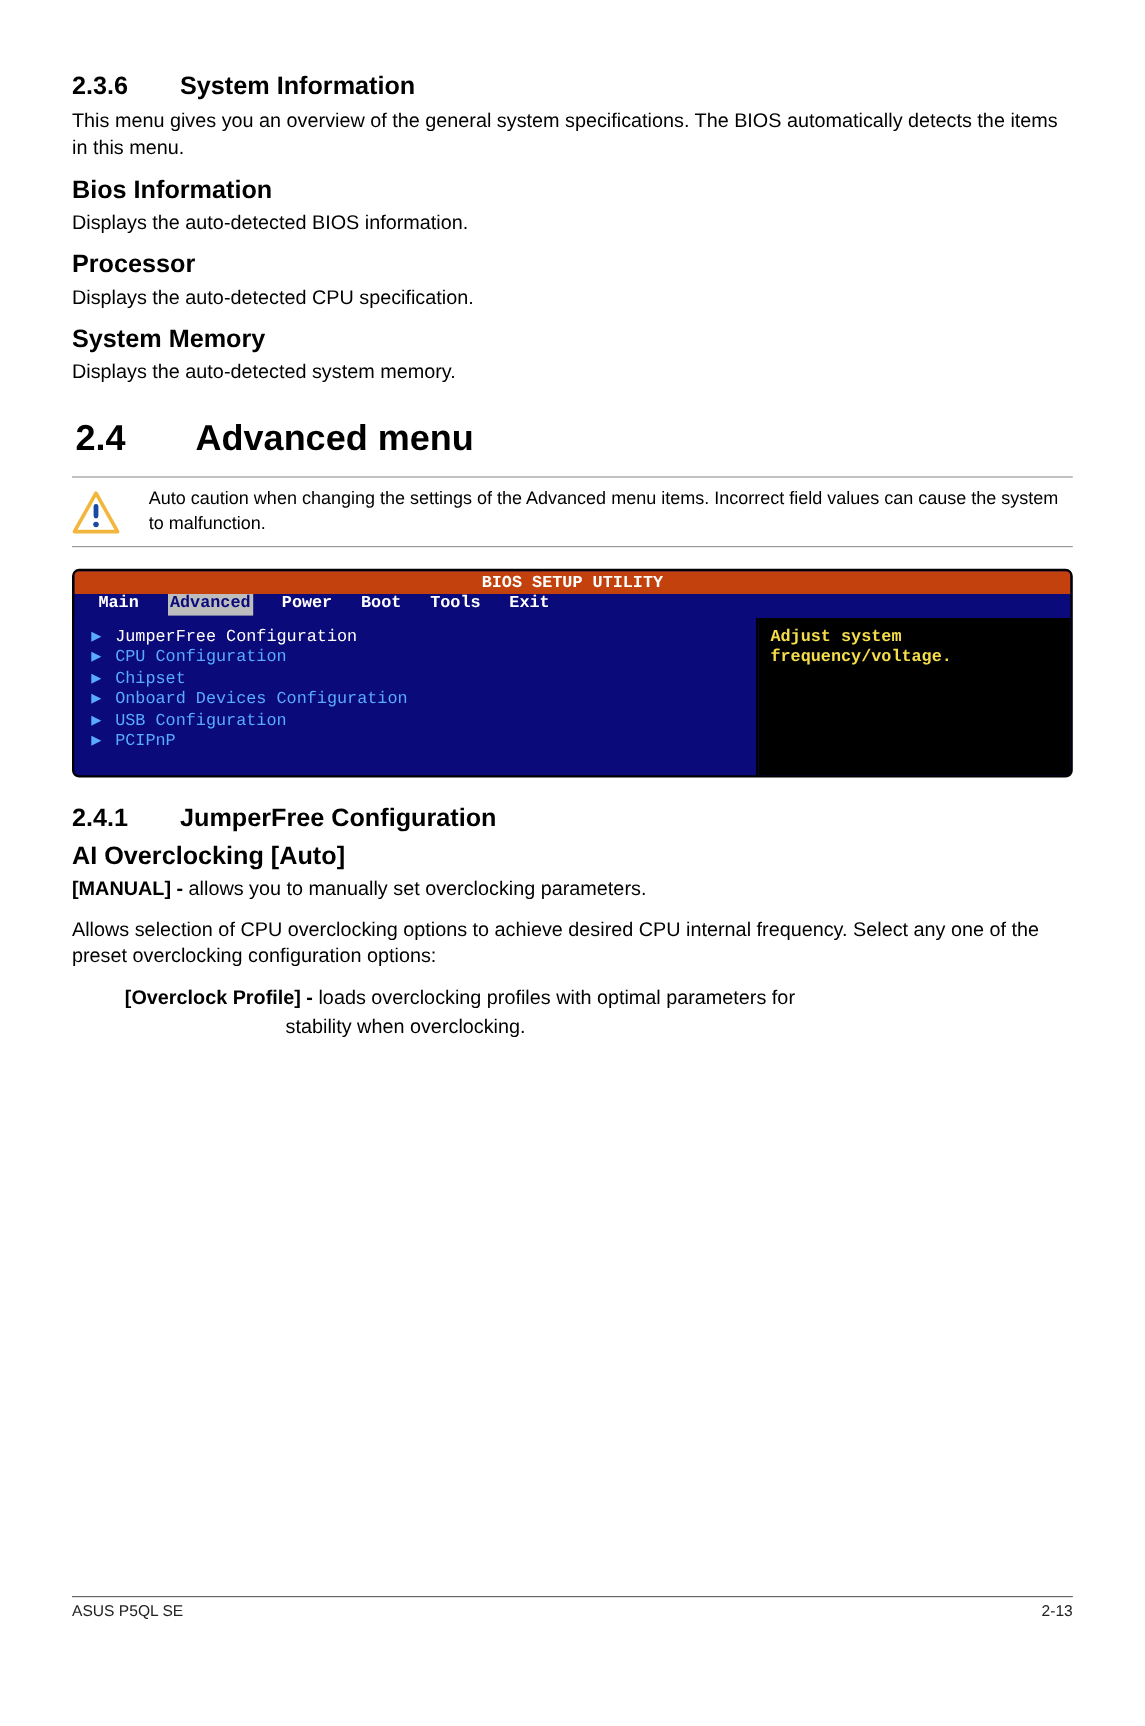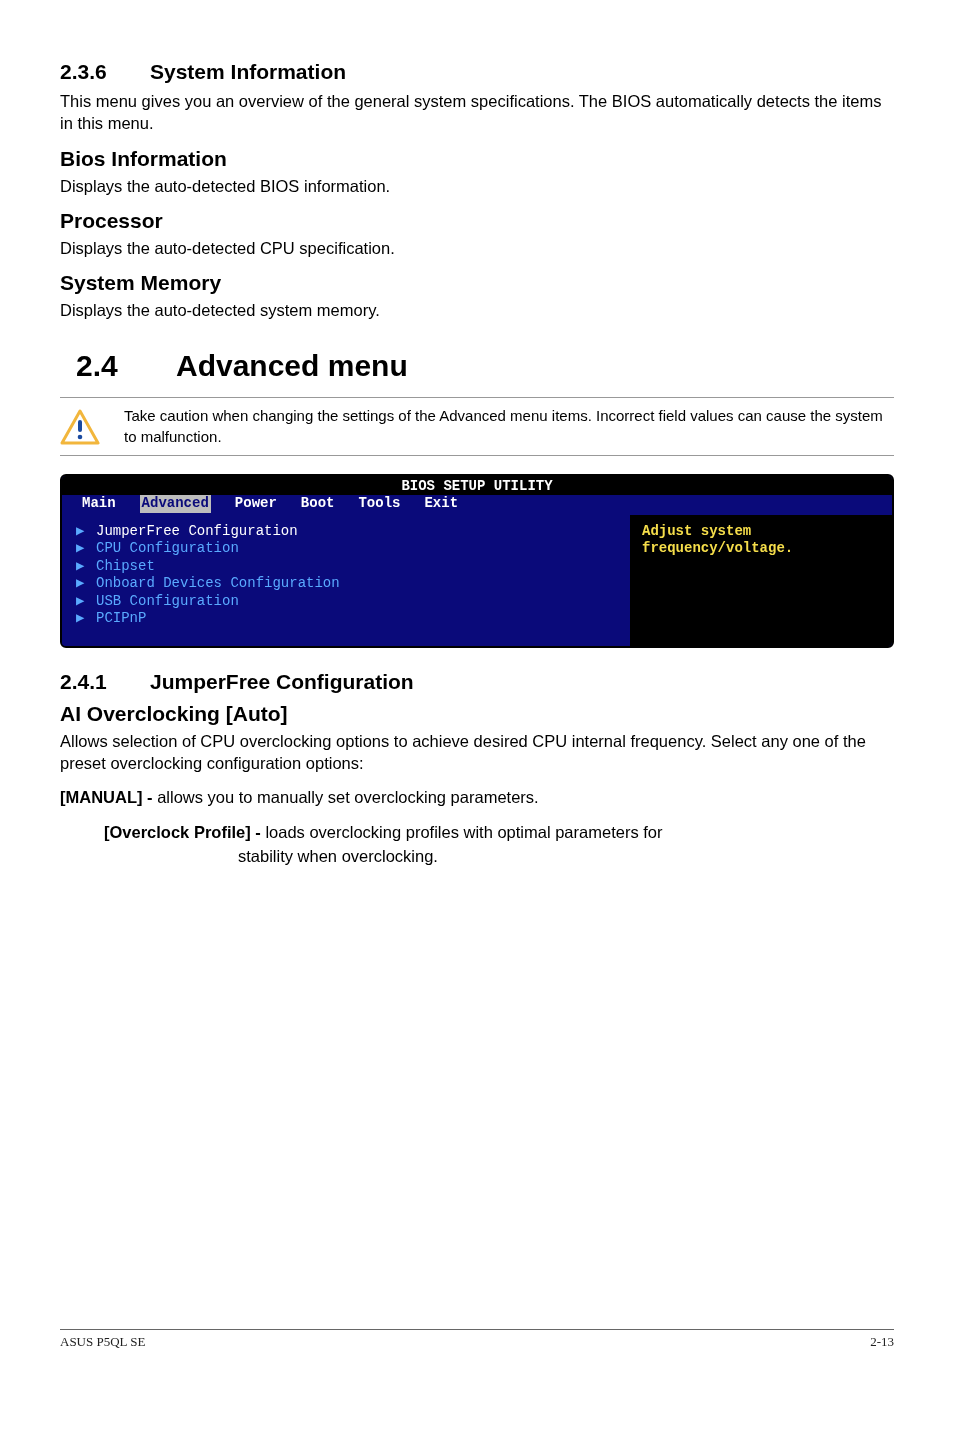--- a/index.html
+++ b/index.html
@@ -18,21 +18,21 @@
   }
   h2.section-num {
     font-size: 21px;
     font-weight: bold;
     margin: 0 0 6px 0;
   }
   h2.section-num .num { display: inline-block; width: 90px; }
   h1.big-section {
     font-size: 30px;
     font-weight: bold;
-    margin: 28px 0 8px 16px;
+    margin: 28px 0 8px 3px;
   }
   h1.big-section .num { display: inline-block; width: 100px; }
   p { font-size: 16.5px; line-height: 1.35; margin: 0 0 12px 0; }
   .sub-h { font-size: 21px; font-weight: bold; margin: 8px 0 4px 0; }
   .note-box {
     border-top: 1px solid #999;
     border-bottom: 1px solid #999;
     margin: 14px 0 18px 0;
     padding: 8px 0;
     display: flex;
@@ -51,21 +51,21 @@
     border-radius: 6px;
     overflow: hidden;
     background: #0a0a7a;
     font-family: "Courier New", monospace;
     font-size: 14px;
     line-height: 1.25;
   }
   .bios-title-row {
     text-align: center;
     color: #fff;
-    background: #000000;
+    background: #c2410c;
     padding: 2px 0 0 0;
     font-weight: bold;
   }
   .bios-tabs {
     display: flex;
     padding: 0 20px 2px 20px;
     color: #fff;
     font-weight: bold;
     gap: 24px;
   }
@@ -101,21 +101,20 @@
   .footer {
     position: absolute;
     bottom: 30px;
     left: 60px; right: 60px;
     border-top: 1px solid #666;
     padding-top: 4px;
     font-size: 13px;
     color: #222;
     display: flex;
     justify-content: space-between;
-    font-family: Liberation Serif, serif;
   }
   .indent { margin-left: 178px; }
 </style>
 </head>
 <body>
 
 <div class="page">
 
   <h2 class="section-num">
     <span class="num">2.3.6</span><span>System Information</span>
@@ -136,21 +135,21 @@
   </h1>
 
   <div class="note-box">
     <div class="warn-icon">
       <svg viewBox="0 0 40 36">
         <polygon points="20,2 38,34 2,34" fill="none" stroke="#f2b63c" stroke-width="3" stroke-linejoin="round"></polygon>
         <rect x="18" y="11" width="4" height="12" rx="2" fill="#1a4aa0"></rect>
         <circle cx="20" cy="28" r="2.3" fill="#1a4aa0"></circle>
       </svg>
     </div>
-    <p>Take caution when changing the settings of the Advanced menu items. Incorrect field values can cause the system to malfunction.</p>
+    <p>Auto caution when changing the settings of the Advanced menu items. Incorrect field values can cause the system to malfunction.</p>
   </div>
 
   <div class="bios-box">
     <div class="bios-title-row">BIOS SETUP UTILITY</div>
     <div class="bios-tabs">
       <span class="bios-tab">Main</span>
       <span class="bios-tab selected">Advanced</span>
       <span class="bios-tab">Power</span>
       <span class="bios-tab">Boot</span>
       <span class="bios-tab">Tools</span>
@@ -188,25 +187,25 @@
         <div>frequency/voltage.</div>
       </div>
     </div>
   </div>
 
   <h2 class="section-num" style="margin-top:22px;">
     <span class="num">2.4.1</span><span>JumperFree Configuration</span>
   </h2>
 
   <div class="sub-h">AI Overclocking [Auto]</div>
-  <p>Allows selection of CPU overclocking options to achieve desired CPU internal frequency. Select any one of the preset overclocking configuration options:</p>
-
   <p>
     <b>[MANUAL] - </b><span>allows you to manually set overclocking parameters.</span>
   </p>
+
+  <p>Allows selection of CPU overclocking options to achieve desired CPU internal frequency. Select any one of the preset overclocking configuration options:</p>
   <p style="margin-bottom:2px;padding-left:44px;">
     <b>[Overclock Profile] - </b><span>loads overclocking profiles with optimal parameters for</span>
   </p>
   <p class="indent">stability when overclocking.</p>
 
   <div class="footer">
     <span>ASUS P5QL SE</span>
     <span>2-13</span>
   </div>
 

